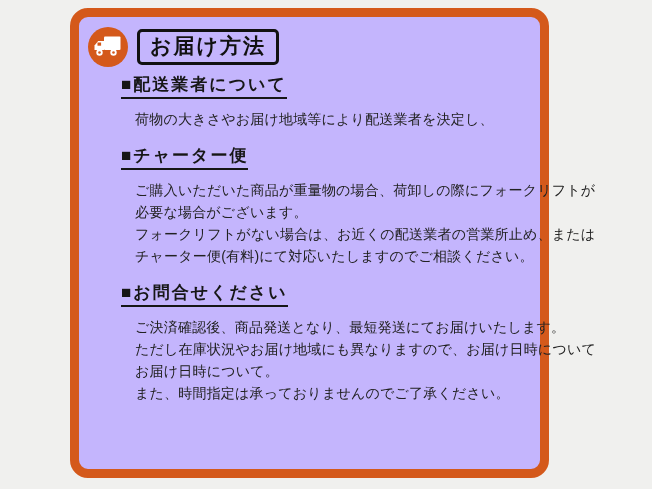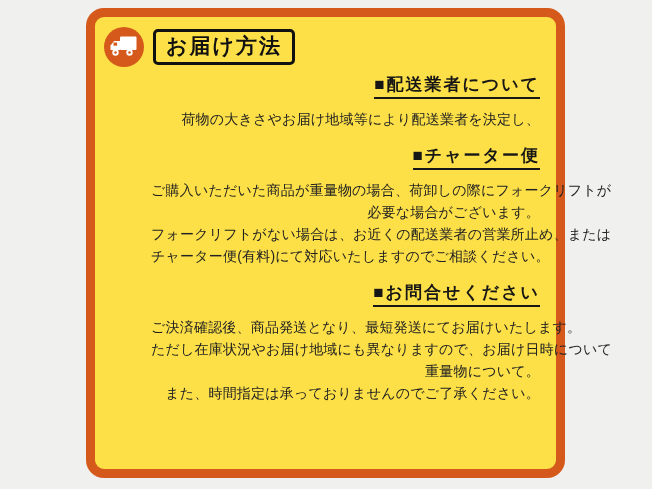--- a/index.html
+++ b/index.html
@@ -9,26 +9,26 @@
   body {
     width: 652px;
     height: 489px;
     position: relative;
     background: #f0f0ee;
     font-family: "Liberation Sans", "DejaVu Sans", sans-serif;
     overflow: hidden;
   }
   .card {
     position: absolute;
-    left: 86px;
+    left: 70px;
     top: 8px;
     width: 479px;
     height: 470px;
     box-sizing: border-box;
-    background: #fde047;
+    background: #c4b5fd;
     border: 9px solid #d4591b;
     border-radius: 18px;
   }
   .header {
     display: flex;
     align-items: center;
     gap: 8px;
     margin: 9px 0 0 8px;
   }
   .badge {
@@ -44,21 +44,20 @@
     border-radius: 5px;
     padding: 2px 10px 4px 10px;
     font-size: 21px;
     font-weight: bold;
     letter-spacing: 2px;
     color: #111111;
     line-height: 1.1;
   }
   .section {
     margin: 14px 16px 0 42px;
-    text-align: right;
   }
   .section.first {
     margin-top: 5px;
   }
   .sec-heading {
     display: inline-block;
     font-size: 17px;
     font-weight: bold;
     letter-spacing: 2px;
     color: #161616;
@@ -113,18 +112,18 @@
       <div class="line">フォークリフトがない場合は、お近くの配送業者の営業所止め、または</div>
       <div class="line">チャーター便(有料)にて対応いたしますのでご相談ください。</div>
     </div>
   </div>
 
   <div class="section">
     <h2 class="sec-heading">■お問合せください</h2>
     <div class="sec-body">
       <div class="line">ご決済確認後、商品発送となり、最短発送にてお届けいたします。</div>
       <div class="line">ただし在庫状況やお届け地域にも異なりますので、お届け日時について</div>
-      <div class="line">重量物について。</div>
+      <div class="line">お届け日時について。</div>
       <div class="line">また、時間指定は承っておりませんのでご了承ください。</div>
     </div>
   </div>
 
 </div>
 
 </body></html>

